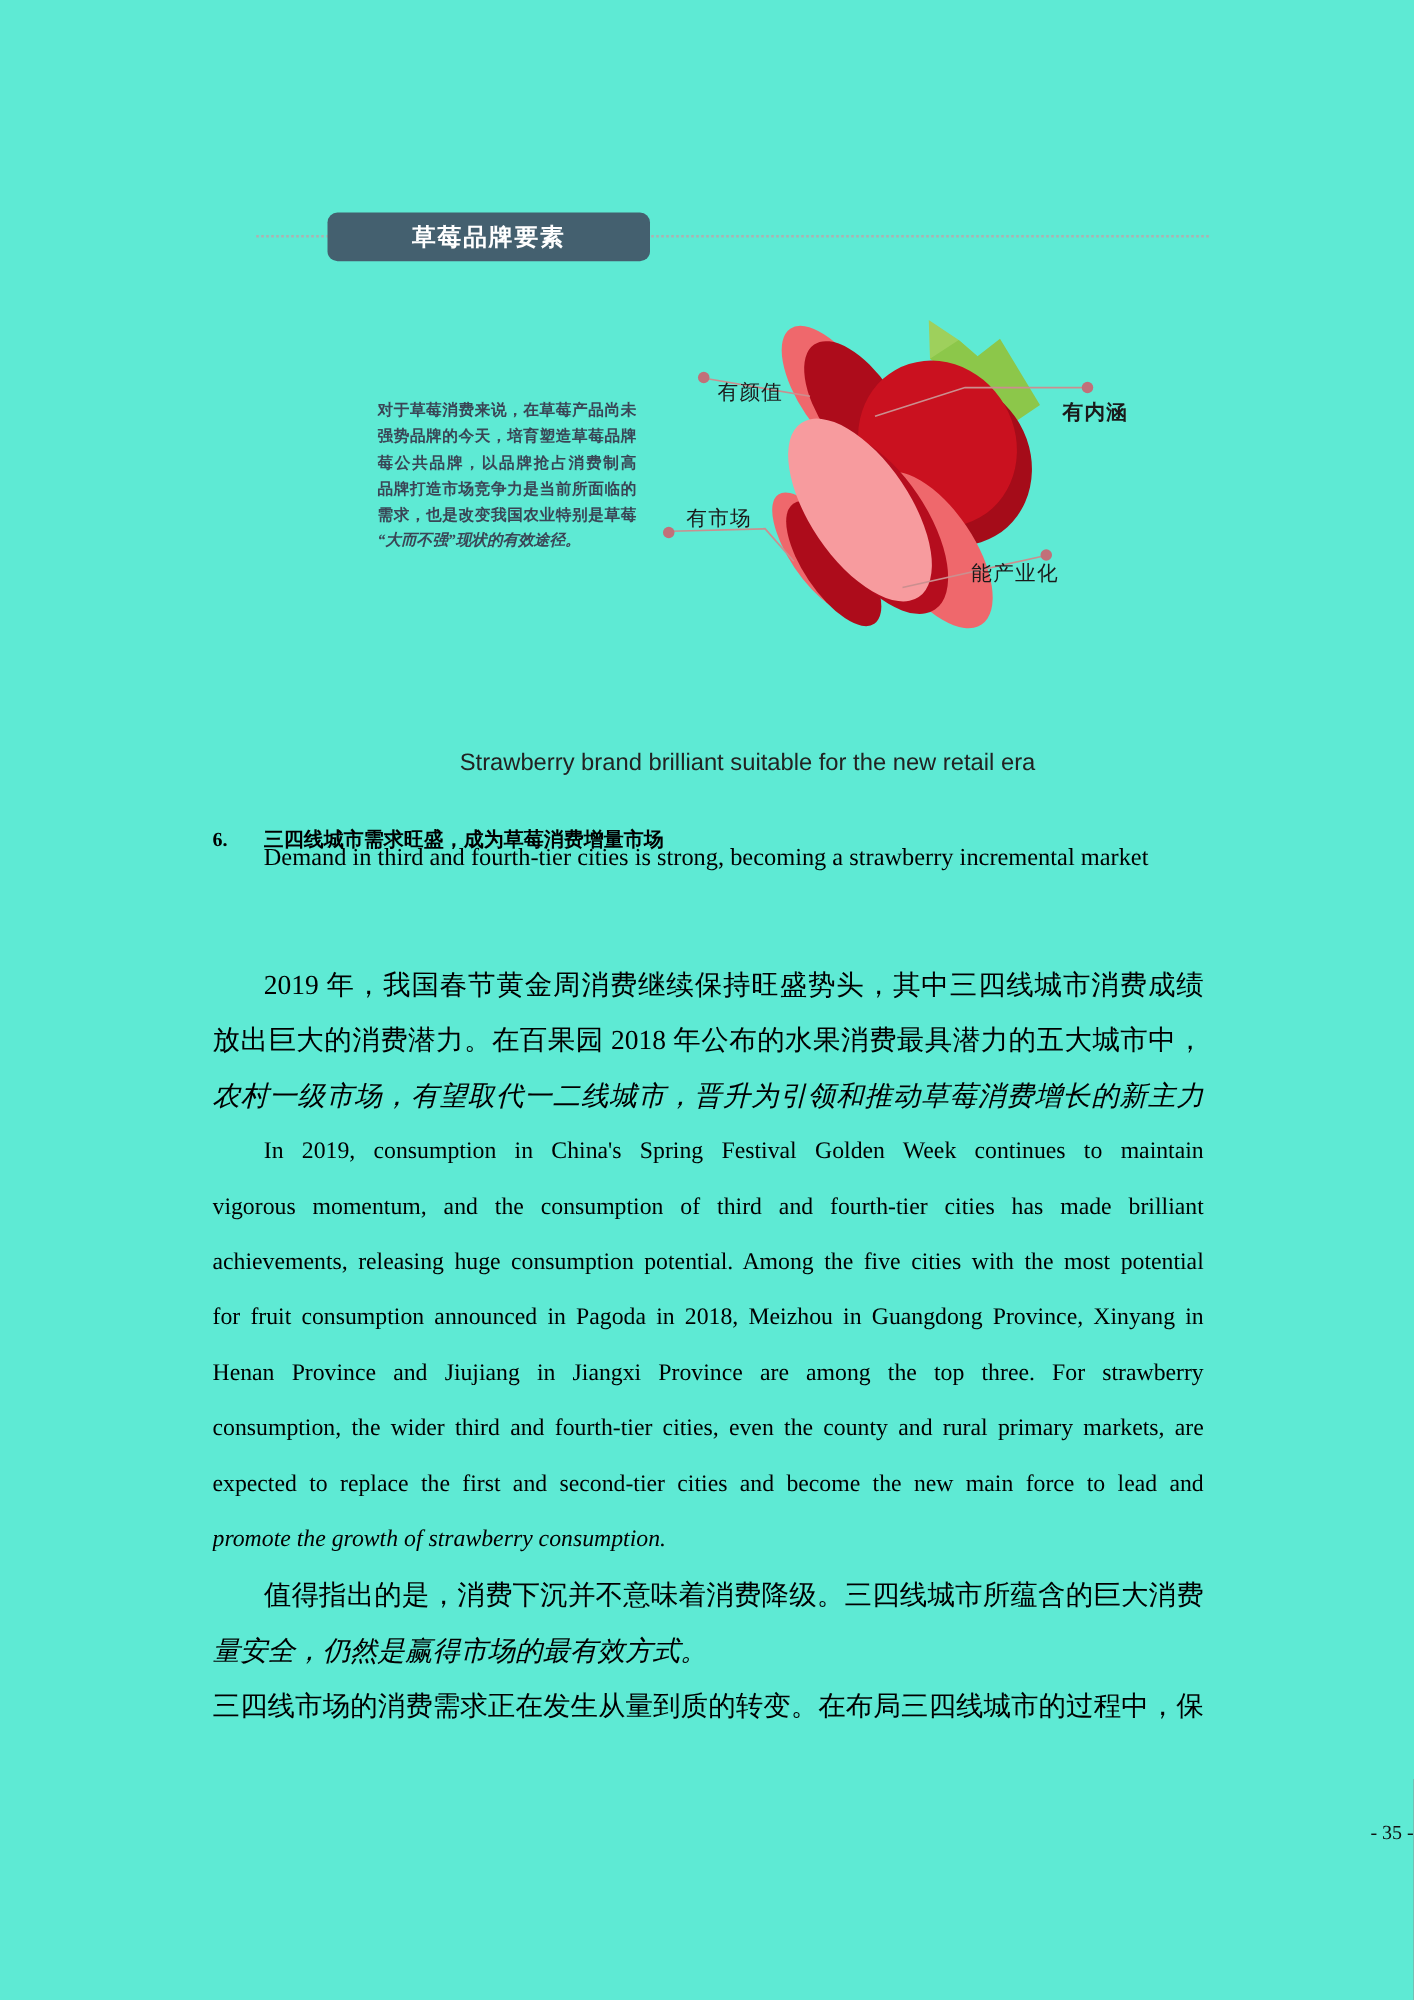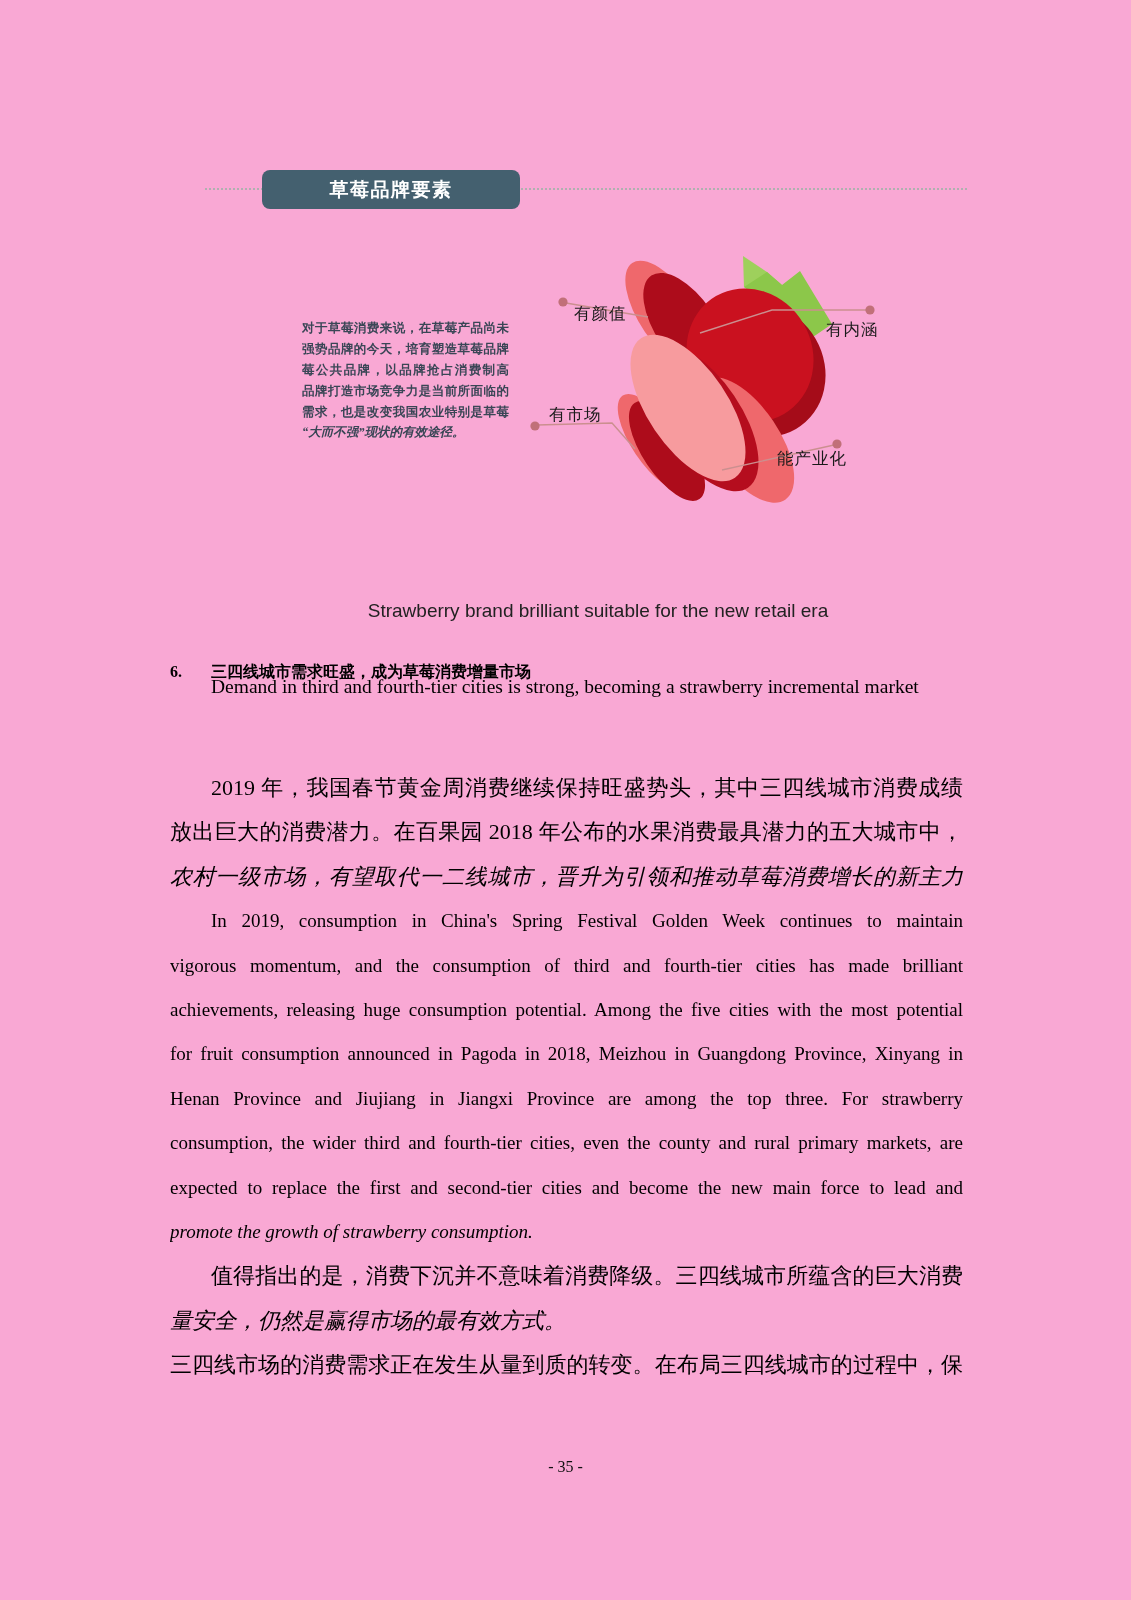--- a/index.html
+++ b/index.html
@@ -1,49 +1,49 @@
 <!DOCTYPE html>
 <html><head>
 <meta charset="utf-8">
 <style>
   html,body{margin:0;padding:0;background:#888;}
-  #page{position:relative;width:1131px;height:1600px;background:#f9a8d4;margin:0 auto;overflow:hidden;
+  #page{position:relative;width:1131px;height:1600px;background:#5eead4;margin:0 auto;overflow:hidden;
         font-family:"Liberation Serif","DejaVu Serif",serif;color:#000;}
 
   
   .dotted-rule{position:absolute;left:205px;top:188px;width:762px;height:0;border-top:2px dotted #b0b0b0;}
   .badge{position:absolute;left:262px;top:170px;width:258px;height:39px;background:#44606f;border-radius:8px;
          color:#fff;font-weight:700;font-size:19px;letter-spacing:1.5px;display:flex;align-items:center;justify-content:center;}
 
   
   .diagram-svg{position:absolute;left:520px;top:230px;width:390px;height:290px;}
   .diag-label{position:absolute;font-size:16.5px;letter-spacing:1px;color:#1a1a1a;white-space:nowrap;}
   .lbl-appearance{left:574px;top:303px;}
-  .lbl-connotation{left:826px;top:319px;}
+  .lbl-connotation{left:850px;top:319px;font-weight:bold;}
   .lbl-market{left:549px;top:404px;}
   .lbl-industrialization{left:777px;top:448px;}
 
   .sidebox{position:absolute;left:302px;top:318px;width:207px;color:#3a4656;font-weight:600;}
   .sidebox .pline{font-size:12.5px;line-height:20.9px;height:20.9px;}
 
   .caption{position:absolute;left:198px;top:600px;width:800px;text-align:center;
            font-family:"Liberation Sans","DejaVu Sans",sans-serif;font-size:19px;color:#222;}
 
   .heading{position:absolute;left:170px;top:662px;width:800px;font-weight:700;font-size:16px;}
   .heading .num{display:inline-block;width:41px;font-weight:700;}
   .subheading{position:absolute;left:211px;top:676px;width:800px;font-size:19.5px;}
 
   .bodyflow{position:absolute;left:170px;top:766px;width:793px;}
   .pline{text-align:justify;text-align-last:justify;overflow:hidden;}
   .pline.last{text-align-last:left;font-style:italic;}
   .pline.indent{text-indent:41px;}
   .para.zh .pline{font-size:22px;line-height:44.4px;height:44.4px;}
   .para.en .pline{font-size:19px;line-height:44.4px;height:44.4px;}
 
-  .pagenum{position:absolute;left:0;top:1458px;width:1131px;text-align:center;font-size:16px;color:#111;}
+  .pagenum{position:absolute;left:0;top:1458px;width:1131px;text-align:right;font-size:16px;color:#111;}
 
   
   .f-dark{fill:#ca111f;} .f-darker{fill:#a50c19;} .f-rim{fill:#ad0c1b;}
   .f-light{fill:#ef686c;} .f-pink{fill:#f79b9e;} .f-pinkrim{fill:#b50d1e;}
   .f-leaf{fill:#8cc74a;} .f-leaf2{fill:#9ed05c;}
   .leader{stroke:#cb8f8f;stroke-width:1.4;fill:none;}
   .ldot{fill:#c17079;}
 </style>
 </head>
 <body>

